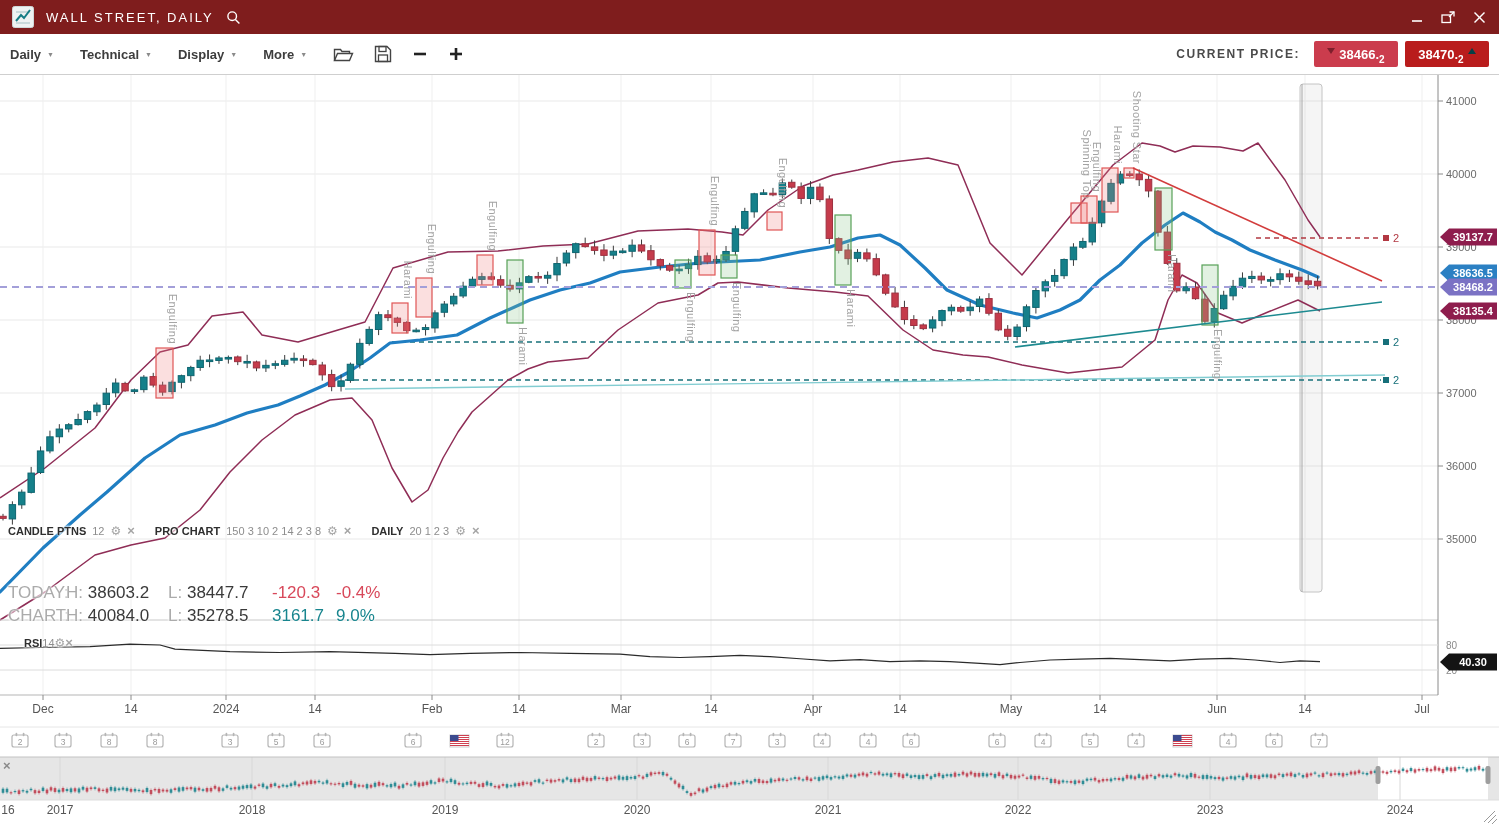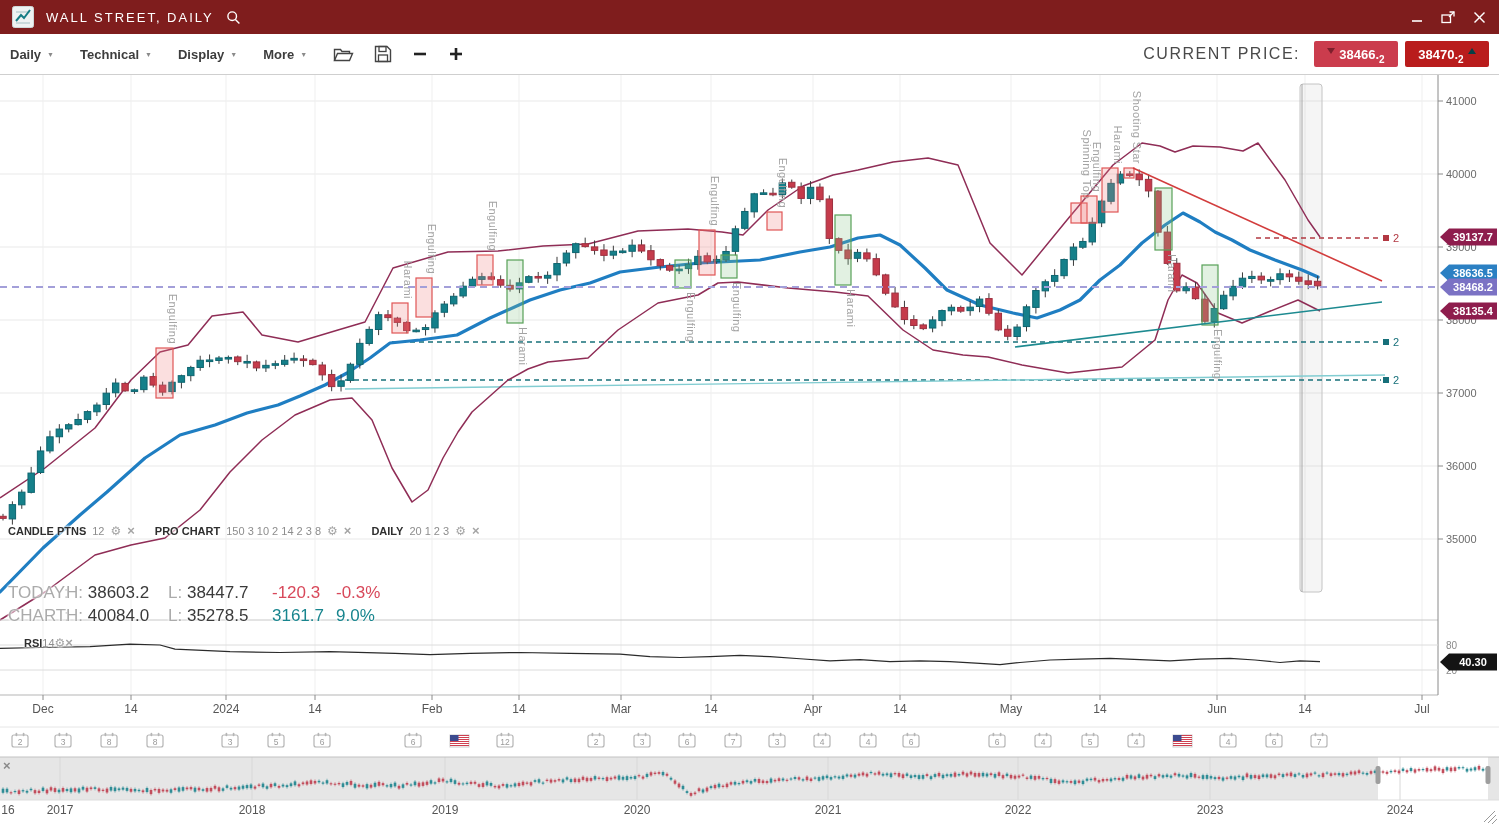--- a/index.html
+++ b/index.html
@@ -12,21 +12,21 @@
   .win-controls{margin-left:auto;display:flex;gap:16px;align-items:center;}
   .win-controls svg{display:block;cursor:pointer;}
   
   .toolbar{position:absolute;top:34px;left:0;width:100%;height:41px;background:#fff;
            border-bottom:1px solid #cfcfcf;display:flex;align-items:center;
            padding:0 10px;box-sizing:border-box;z-index:30;}
   .menu{display:flex;align-items:center;margin-right:26px;cursor:pointer;}
   .menu .lbl{font-size:13px;font-weight:700;color:#3d3d3d;}
   .menu .caret{font-size:7px;color:#8a8a8a;margin-left:6px;}
   .tb-icon{margin-right:20px;cursor:pointer;display:flex;align-items:center;}
-  .cp-label{margin-left:auto;font-size:16px;color:#4a4a4a;letter-spacing:1.5px;margin-right:14px;}
+  .cp-label{margin-left:auto;font-size:12px;color:#4a4a4a;letter-spacing:1.5px;margin-right:14px;font-weight:bold;}
   .price-box{height:26px;border-radius:2px;display:flex;align-items:center;justify-content:center;
              color:#fff;font-weight:700;font-size:13px;padding:0 8px;min-width:68px;position:relative;}
   .price-box.sell{background:#cb3c4d;margin-right:7px;}
   .price-box.buy{background:#b91c1c;}
   .price-box .frac{font-size:10px;align-self:flex-end;margin-bottom:2px;}
   .arr{width:0;height:0;border-left:4px solid transparent;border-right:4px solid transparent;}
   .arr.down{border-top:6px solid #7e1f2c;margin-right:4px;margin-top:-6px;}
   .arr.up{border-bottom:6px solid #073f46;margin-left:4px;margin-top:-6px;}
   
   .overlay{position:absolute;z-index:20;white-space:nowrap;
@@ -1537,21 +1537,21 @@
       <span class="xic">×</span>
     </div>
   </div>
 
   <div class="overlay stats">
     <div class="row">
       <span class="k">TODAY:</span>
       <span><span class="k">H:</span> <span class="v">38603.2</span></span>
       <span><span class="k">L:</span> <span class="v">38447.7</span></span>
       <span class="neg">-120.3</span>
-      <span class="neg">-0.3%</span>
+      <span class="neg">-0.4%</span>
     </div>
     <div class="row">
       <span class="k">CHART:</span>
       <span><span class="k">H:</span> <span class="v">40084.0</span></span>
       <span><span class="k">L:</span> <span class="v">35278.5</span></span>
       <span class="pos">3161.7</span>
       <span class="pos">9.0%</span>
     </div>
   </div>
 

